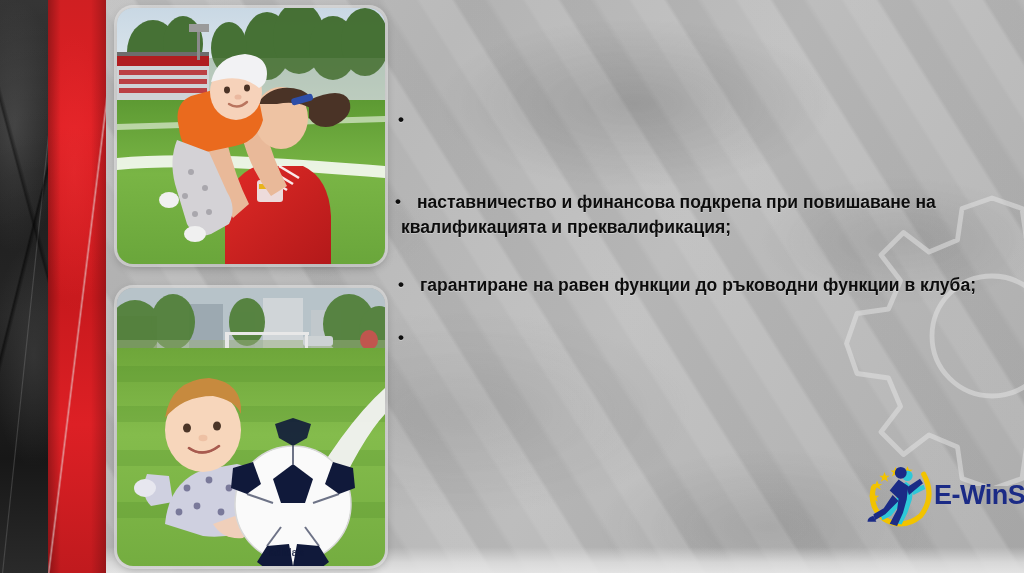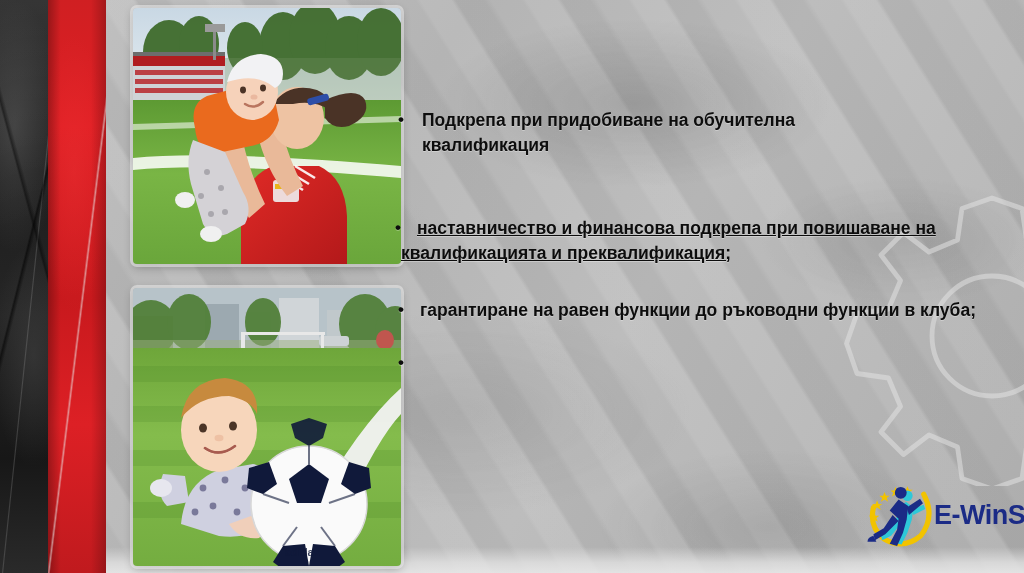--- a/index.html
+++ b/index.html
@@ -85,24 +85,23 @@
     content:"";
     position:absolute; inset:0;
     background: linear-gradient(97deg, rgba(230,230,230,0) 54%, rgba(235,235,235,0.55) 55.4%, rgba(230,230,230,0) 56.6%);
     top: 0;
   }
 
   
   .photo {
     position: absolute;
     left: 117px; width: 268px;
-    border-radius: 4px;
+    border-radius: 16px;
     overflow: hidden;
     box-shadow: 0 0 0 3px rgba(235,235,235,0.55), 0 3px 10px rgba(0,0,0,0.30);
-    margin-left: 16px;
   }
   .photo-top    { top: 8px;   height: 256px; }
   .photo-bottom { top: 288px; height: 278px; }
   .photo svg { display: block; width: 100%; height: 100%; }
 
   
   .content {
     position: absolute;
     left: 398px; top: 108px;
     width: 600px;
@@ -123,32 +122,32 @@
     text-align: left;
   }
   .bullet-text { flex: 1 1 auto; }
 
   .b0 { margin-top: 0px; }
   .b0 .bullet-dot { width: 24px; }
   .b0 .bullet-text { max-width: 450px; }
 
   .b1 { margin-top: 58px; margin-left: -3px; }
   .b1 .bullet-dot { width: 22px; }
-  .b1 .bullet-text { margin-left: -16px; text-indent: 16px; text-decoration: underline; }
+  .b1 .bullet-text { margin-left: -16px; text-indent: 16px; }
 
   .b2 { margin-top: 33px; }
   .b2 .bullet-text { max-width: 560px; }
 
   .b3 { margin-top: 28px; }
   .b3 .bullet-text { max-width: 520px; }
 
   
   .logo {
     position: absolute;
-    left: 866px; top: 476px;
+    left: 866px; top: 456px;
     width: 152px; height: 78px;
     display: flex; align-items: center;
   }
   .logo-mark { width: 74px; height: 74px; flex: 0 0 auto; }
   .logo-mark svg { display:block; width:100%; height:100%; }
   .logo-text {
     font-size: 27px;
     font-weight: bold;
     color: #1b2b86;
     letter-spacing: -0.5px;
@@ -353,21 +352,20 @@
         <path d="M176 176 L176 158"></path>
       </g>
       <text x="152" y="268" font-family="Liberation Sans, sans-serif" font-size="11" font-weight="bold" fill="#10193a" opacity="0.8">adidas</text>
     </svg>
   </div>
 
   <div class="content">
 
     <div class="bullet-row b0">
       <span class="bullet-dot">•</span>
-      <span class="bullet-text">Подкрепа при придобиване на обучителна квалификация</span>
     </div>
 
     <div class="bullet-row b1">
       <span class="bullet-dot">•</span>
       <span class="bullet-text">наставничество и финансова подкрепа при повишаване на квалификацията и преквалификация;</span>
     </div>
 
     <div class="bullet-row b2">
       <span class="bullet-dot">•</span>
       <span class="bullet-text">гарантиране на равен функции до ръководни функции в клуба;</span>

